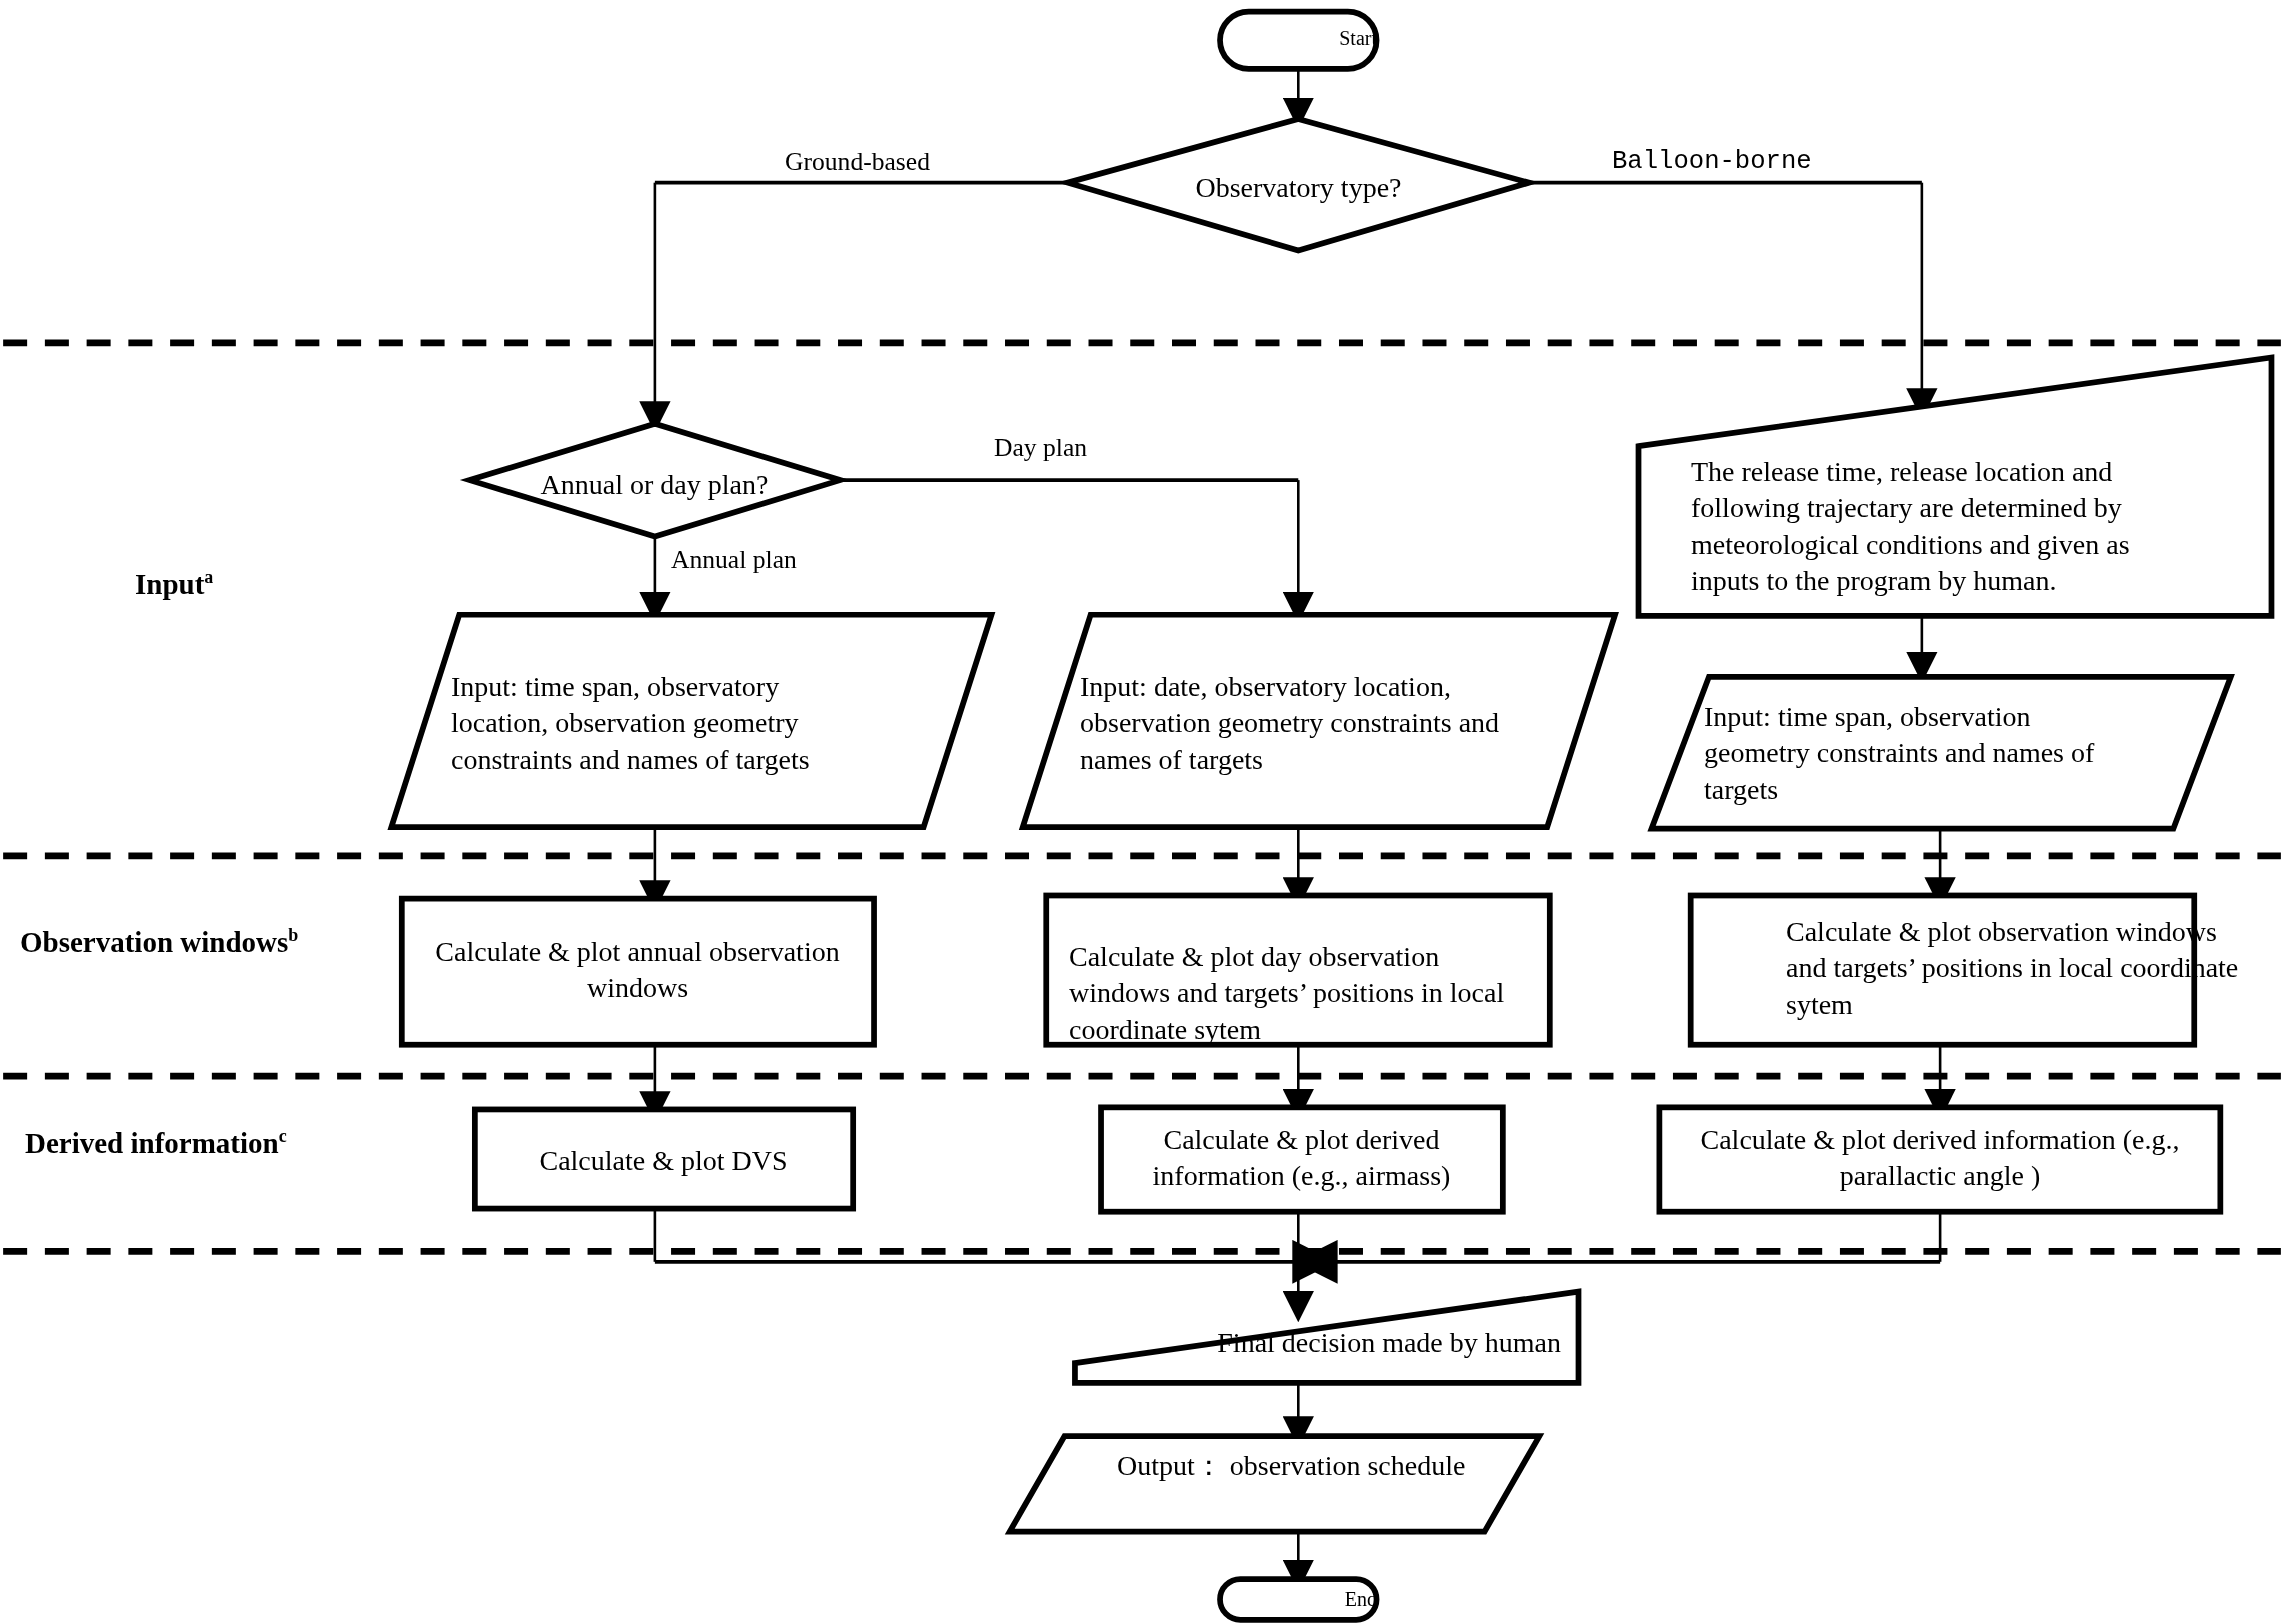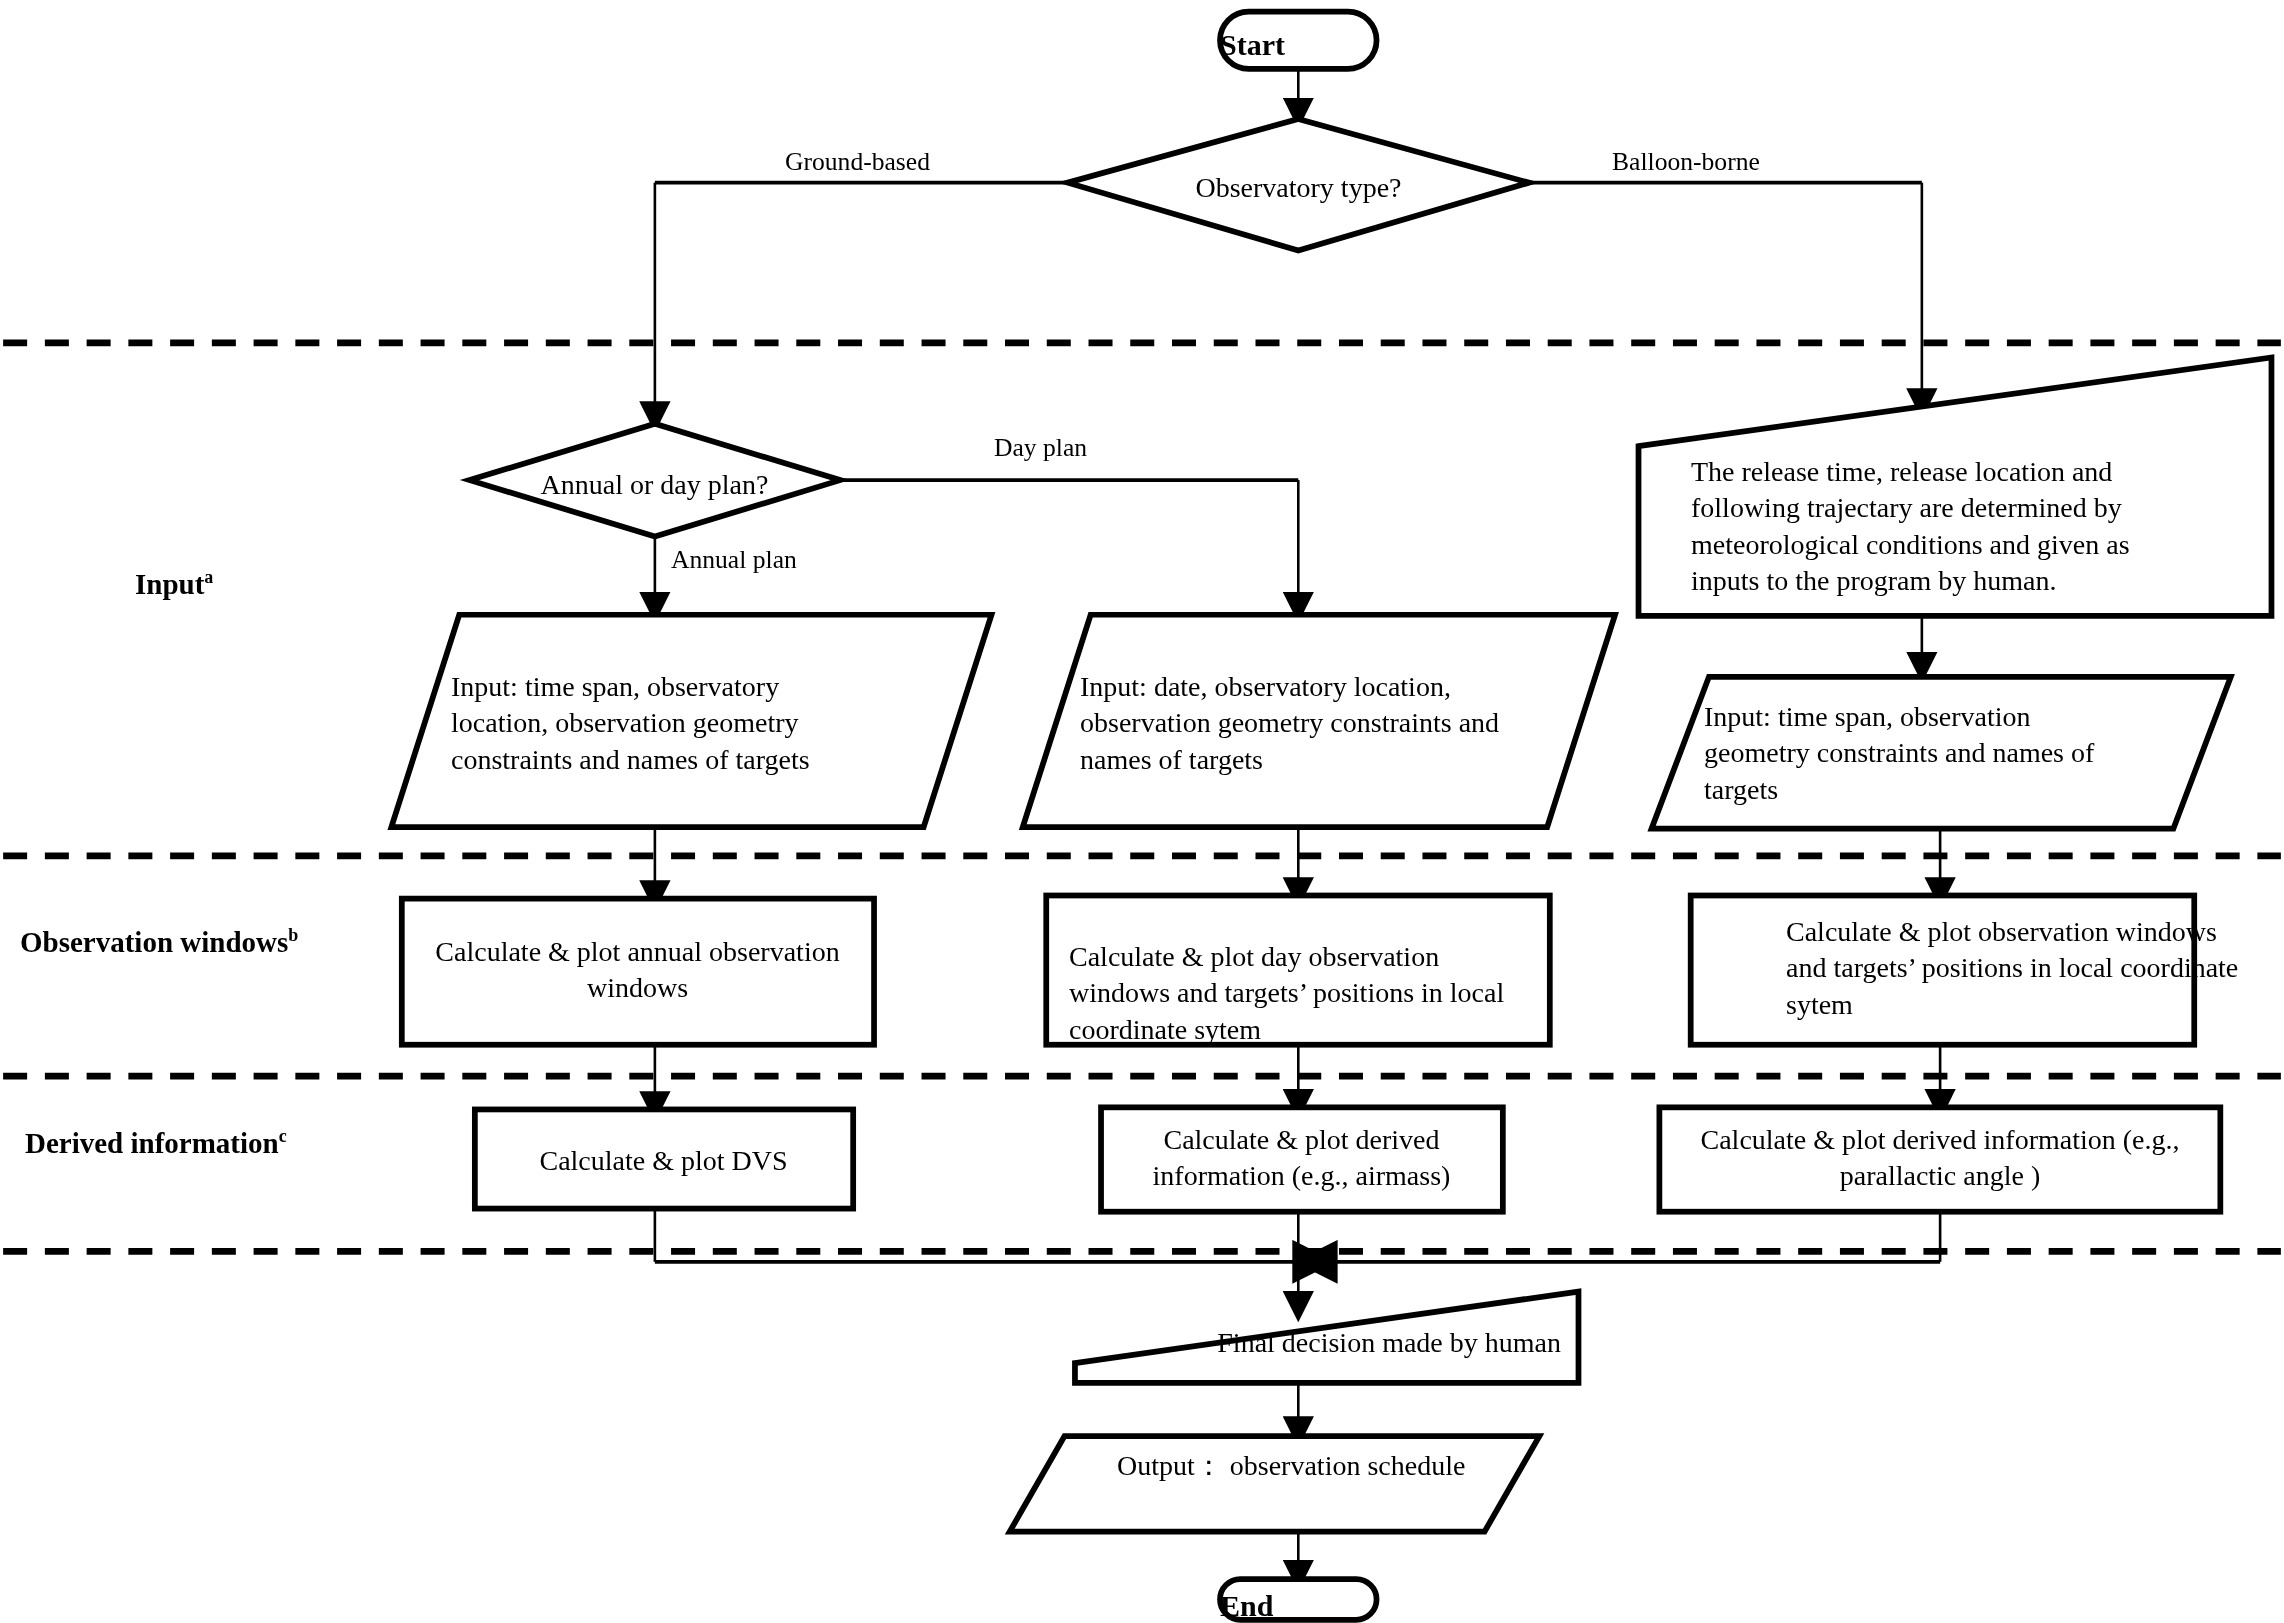--- a/index.html
+++ b/index.html
@@ -62,24 +62,23 @@
     font-size: 25.6px;
     white-space: nowrap;
   }
   .stage-label {
     font-weight: bold;
     font-size: 29px;
     white-space: nowrap;
   }
   .stage-label sup { font-size: 0.62em; }
   .terminal-text {
-    font-size: 30px;
-    text-align: left;
+    font-size: 20px;
+    text-align: right;
     width: 100%;
-    font-weight: bold;
   }
 </style>
 </head>
 <body>
 
 <div id="page">
 
   <svg class="flow" viewBox="0 0 4377 3112">
     <defs>
       <marker id="ah" markerWidth="12" markerHeight="12" refX="6.2" refY="6" orient="auto" markerUnits="strokeWidth">
@@ -150,21 +149,21 @@
     <rect class="shape-stroke-thick" x="2338" y="3026" width="300" height="78" rx="39" ry="39"></rect>
   </svg>
 
   <div class="lbl terminal-text" style="left:1220px; top:24.5px; width:157px;">Start</div>
   <div class="lbl terminal-text" style="left:1220px; top:1586px; width:157px;">End</div>
 
   <div class="lbl node-text center" style="left:1121px; top:170px; width:355px;">Observatory type?</div>
   <div class="lbl node-text center" style="left:498px; top:467px; width:313px;">Annual or day plan?</div>
 
   <div class="lbl edge-label" style="left:785px; top:145px;">Ground-based</div>
-  <div class="lbl edge-label" style="left:1612px; top:145px;">Balloon-borne</div>
+  <div class="lbl edge-label" style="left:1612px; top:145px;font-family:Liberation Mono, monospace;">Balloon-borne</div>
   <div class="lbl edge-label" style="left:994px; top:431px;">Day plan</div>
   <div class="lbl edge-label" style="left:671px; top:543px;">Annual plan</div>
 
   <div class="lbl stage-label" style="left:135px; top:566px;"><span>Input</span><sup>a</sup></div>
 
   <div class="lbl stage-label" style="left:20px; top:924px;"><span>Observation windows</span><sup>b</sup></div>
 
   <div class="lbl stage-label" style="left:25px; top:1125px;"><span>Derived information</span><sup>c</sup></div>
 
   <div class="lbl node-text" style="left:1691px; top:454px; width:501px;">The release time, release location and following trajectary  are determined by meteorological conditions and given as inputs to the program by human.</div>

